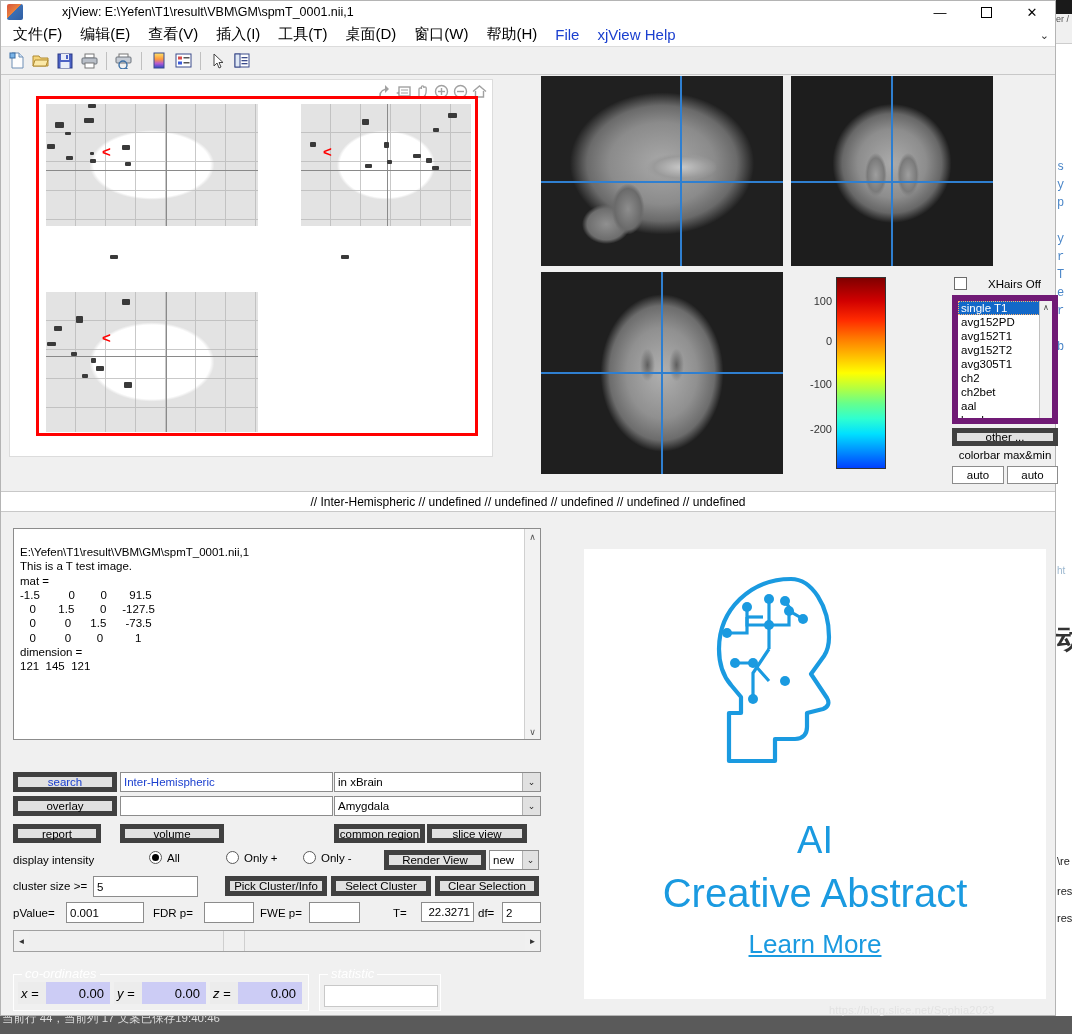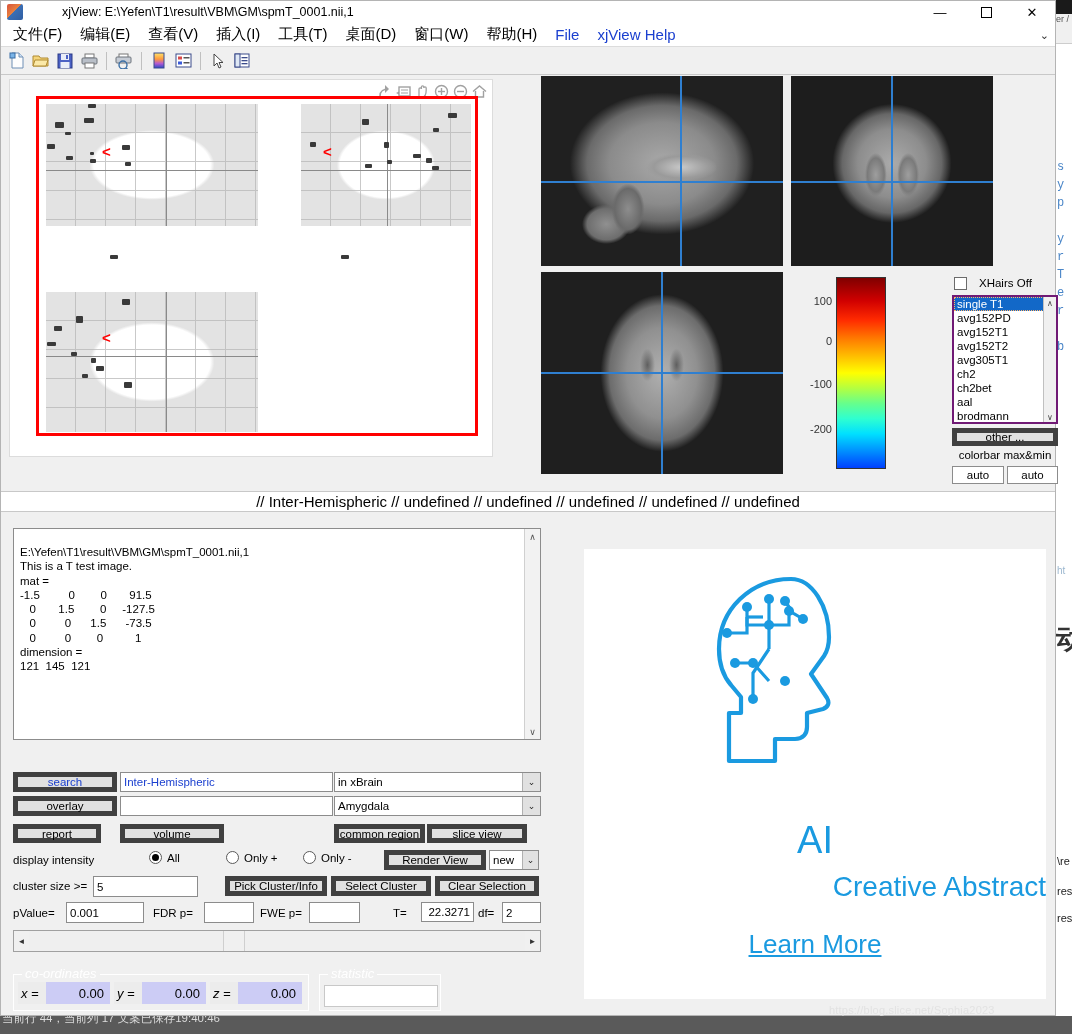--- a/index.html
+++ b/index.html
@@ -78,45 +78,45 @@
   #colorbar-wrap { position:absolute; left:795px; top:272px; width:100px; height:200px; }
   #colorbar { position:absolute; left:40px; top:4px; width:50px; height:192px;
     background:linear-gradient(to bottom,
       #800000 0%, #d00000 12%, #ff2a00 22%, #ff7b00 32%, #ffc400 42%,
       #ffff00 50%, #b4ff40 58%, #66ff8c 66%, #2fffd0 74%, #00e0ff 82%,
       #0090ff 91%, #0040ff 100%);
     border:1px solid #333; }
   .cb-tick { position:absolute; right:64px; font-size:11px; color:#333; text-align:right; }
 
   
-  #xhairs-row { position:absolute; left:953px; top:276px; display:flex; gap:12px; }
+  #xhairs-row { position:absolute; left:953px; top:276px; display:flex; align-items:center; gap:21px; }
   .cb-box { width:13px; height:13px; border:1px solid #6b6b6b; background:#fff; }
   #template-list { position:absolute; left:951px; top:294px; width:106px; height:129px;
-    background:#fff; border:2px solid #701a75; overflow:hidden; }
+    background:#fff; border:6px solid #701a75; overflow:hidden; }
   .tl-item { height:14px; line-height:14px; font-size:11.5px; padding-left:3px; color:#000; }
   .tl-item.sel { background:#1268c8; color:#fff; outline:1px dotted #ffb36b; outline-offset:-1px; }
   #tl-scrollbar { position:absolute; right:0; top:0; width:13px; height:127px;
     background:#f0f0f0; border-left:1px solid #c0c0c0; }
   .tl-arrow { height:13px; display:flex; align-items:center; justify-content:center;
     font-size:8px; color:#444; }
   #other-btn { position:absolute; left:951px; top:427px; width:106px; height:18px; }
   #cbminmax-label { position:absolute; left:951px; top:448px; width:106px; text-align:center;
     font-size:11.5px; color:#000; }
   #auto-left { position:absolute; left:951px; top:465px; width:52px; height:18px; }
   #auto-right { position:absolute; left:1006px; top:465px; width:51px; height:18px; }
 
   .mbtn { background:#e1e1e1; border:5px solid #404040; font-size:11.5px; color:#000;
     display:flex; align-items:center; justify-content:center; font-family:"Liberation Sans",sans-serif; }
   .mfield { background:#ffffff; border:1px solid #8c8c8c; font-size:11.5px; color:#000;
     display:flex; align-items:center; padding:0 3px; font-family:"Liberation Sans",sans-serif; }
 
   
   #region-status { position:absolute; left:0px; top:490px; width:1054px; height:21px;
     background:#ffffff; border-top:1px solid #c8c8c8; border-bottom:1px solid #c8c8c8;
-    display:flex; align-items:center; justify-content:center; font-size:15px; color:#000; }
+    display:flex; align-items:center; justify-content:center; font-size:12px; color:#000; }
 
   
   #info-box { position:absolute; left:12px; top:527px; width:528px; height:212px;
     background:#ffffff; border:1px solid #8c8c8c; }
   #info-text { position:absolute; left:6px; top:16px; right:20px;
     font-family:"Liberation Sans", sans-serif; font-size:11.5px; line-height:14.3px;
     white-space:pre; color:#000; }
   #info-sb { position:absolute; right:0; top:0; width:16px; height:210px; background:#f2f2f2;
     border-left:1px solid #d0d0d0; }
 
@@ -149,22 +149,22 @@
   .coord-lbl { width:28px; font-size:13px; font-style:italic; color:#000; padding-left:3px;
     background:#ececec; height:22px; display:flex; align-items:center; }
   .coord-val { background:#ccccf5; border:none; height:22px; display:flex; align-items:center;
     justify-content:flex-end; padding-right:6px; font-size:13px; color:#000; }
 
   
   #ad-panel { position:absolute; left:583px; top:548px; width:462px; height:450px;
     background:#ffffff; }
   #ad-title { position:absolute; top:270px; left:0; width:100%; text-align:center;
     font-size:38px; color:#1a9ae0; }
-  #ad-sub { position:absolute; top:322px; left:0; width:100%; text-align:right;
-    font-size:28px; color:#1a9ae0; }
+  #ad-sub { position:absolute; top:322px; left:0; width:100%; text-align:center;
+    font-size:40px; color:#1a9ae0; }
   #ad-link { position:absolute; top:380px; left:0; width:100%; text-align:center;
     font-size:26px; color:#1a9ae0; text-decoration:underline; }
   #ad-head { position:absolute; left:95px; top:22px; }
 
   #page-watermark { position:absolute; left:828px; top:1003px; font-size:11px;
     color:#e2e2e2; letter-spacing:.2px; }
 
   
   #os-status { position:absolute; left:0; top:1016px; width:1072px; height:18px;
     background:#5a5a5a; color:#dcdcdc; font-size:11.5px; overflow:hidden; }

